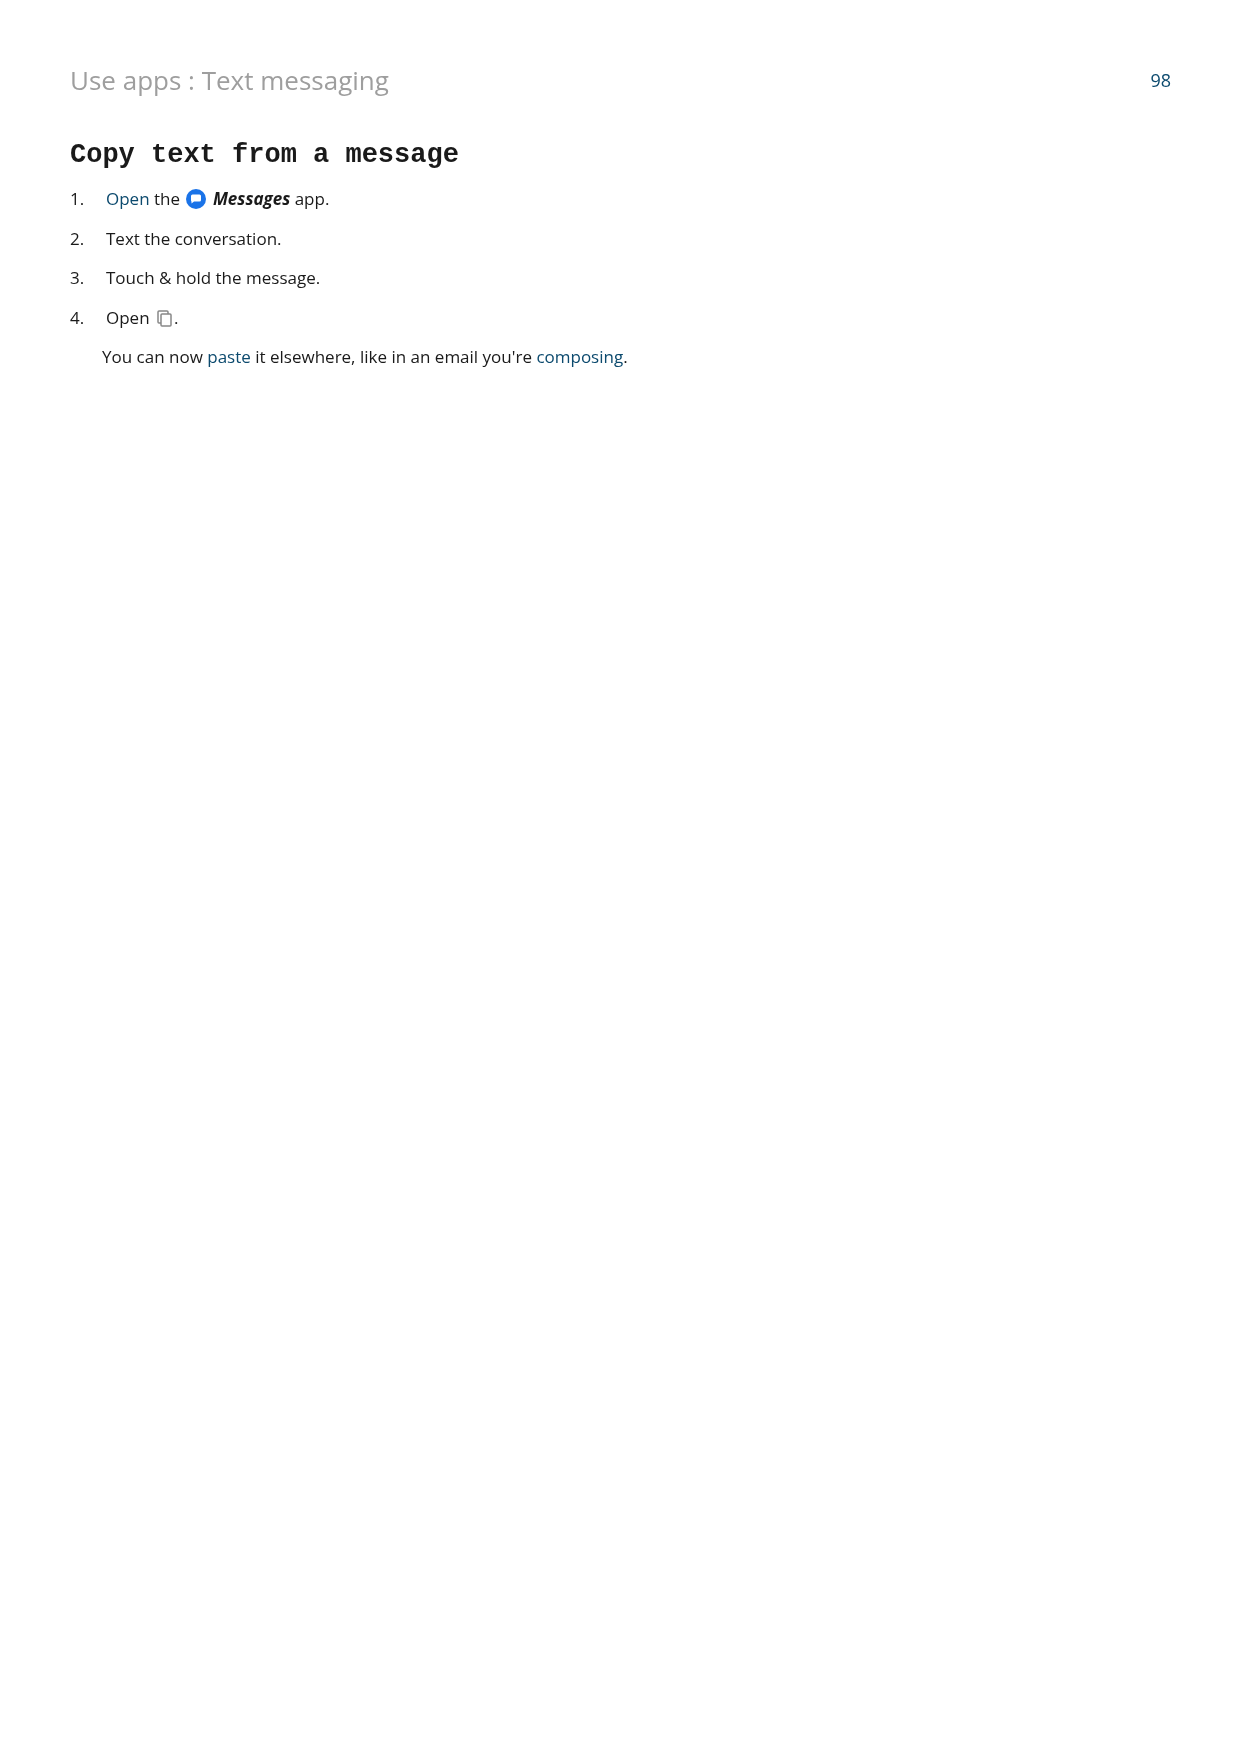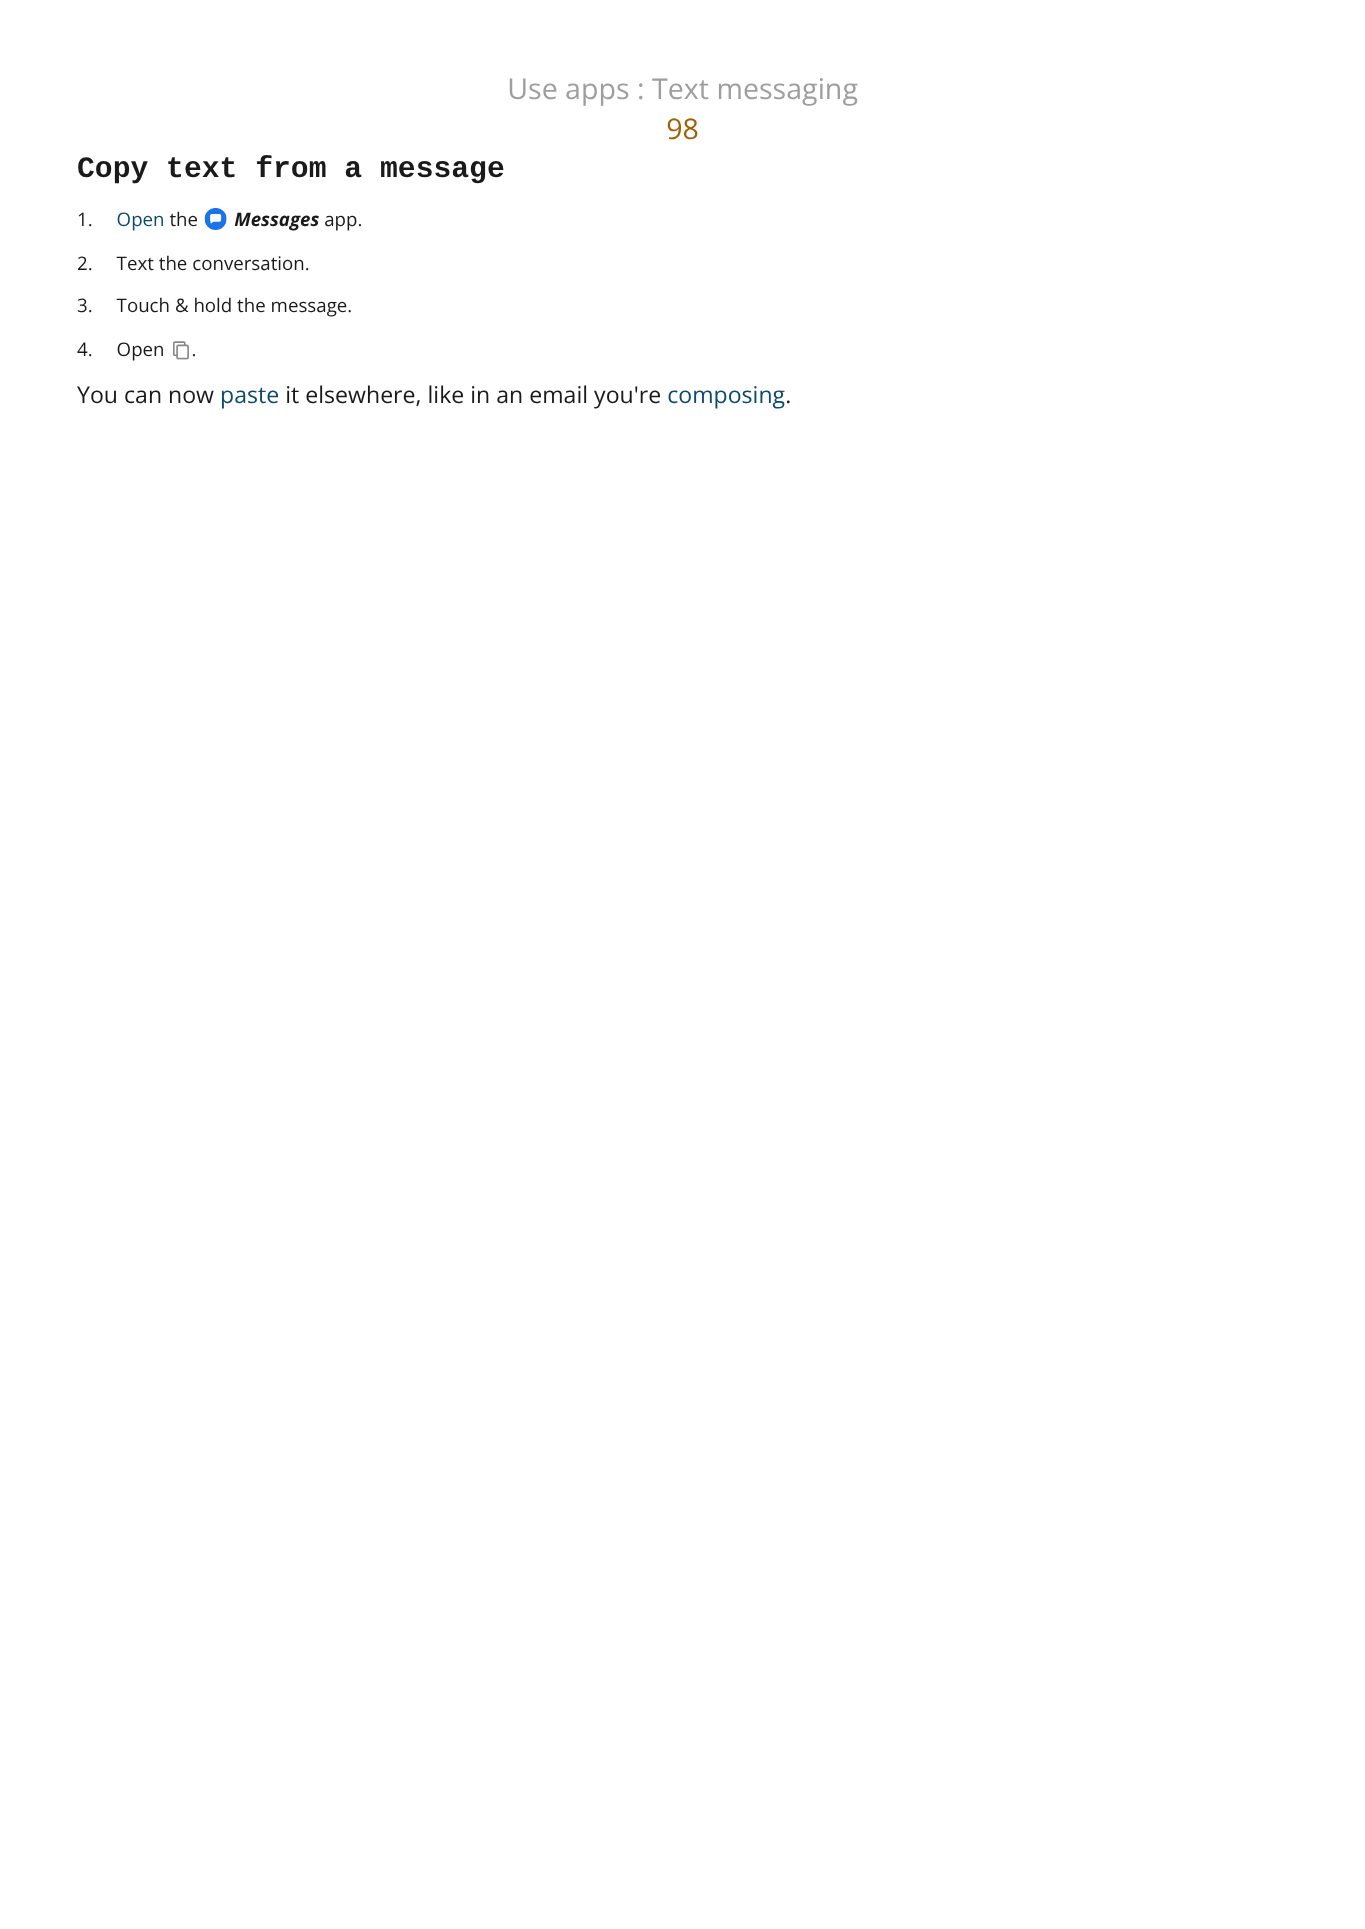--- a/index.html
+++ b/index.html
@@ -15,30 +15,29 @@
       position: relative;
     }
     .page-header {
       position: absolute;
       top: 62px;
       left: 70px;
       right: 70px;
       display: flex;
       justify-content: space-between;
       align-items: center;
-      flex-direction: column;
     }
     .breadcrumb {
       font-size: 26px;
       color: #9e9e9e;
       font-weight: 400;
     }
     .page-number {
-      font-size: 26px;
-      color: #a16207;
+      font-size: 18px;
+      color: #0c4a6e;
       font-weight: 400;
     }
     .content {
       position: absolute;
       top: 140px;
       left: 70px;
       right: 70px;
     }
     .section-title {
       font-size: 27px;
@@ -87,24 +86,25 @@
       vertical-align: middle;
       margin: 0 1px;
       position: relative;
       top: -2px;
     }
     .bold {
       font-weight: 700;
       font-style: italic;
     }
     .closing-text {
-      font-size: 21px;
+      font-size: 17px;
       color: #1a1a1a;
       margin-top: 6px;
       line-height: 1.5;
+      margin-left: 32px;
     }
   </style>
 </head>
 <body>
 
 <div class="page-header">
   <span class="breadcrumb">Use apps : Text messaging</span>
   <span class="page-number">98</span>
 </div>
 

